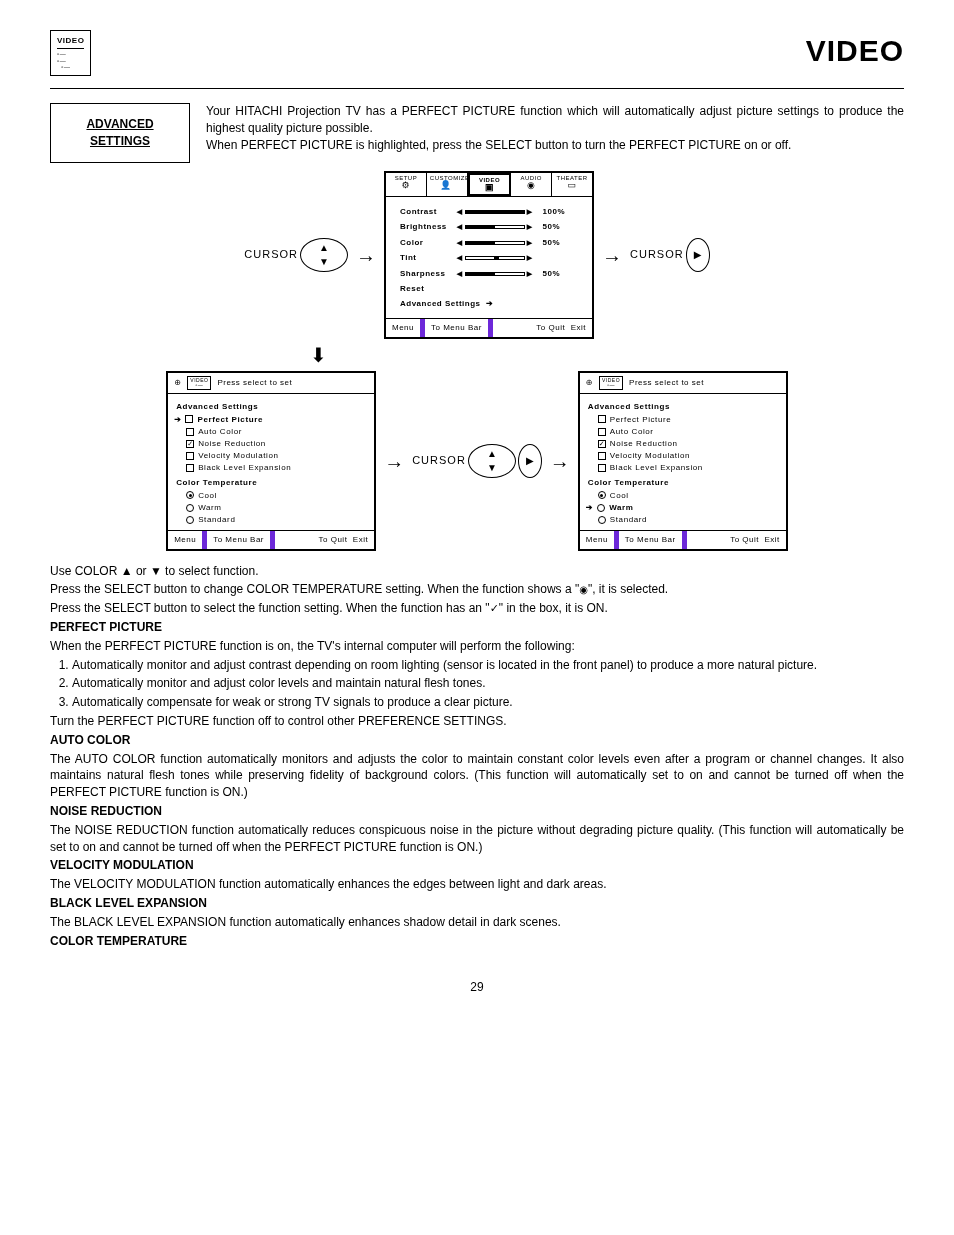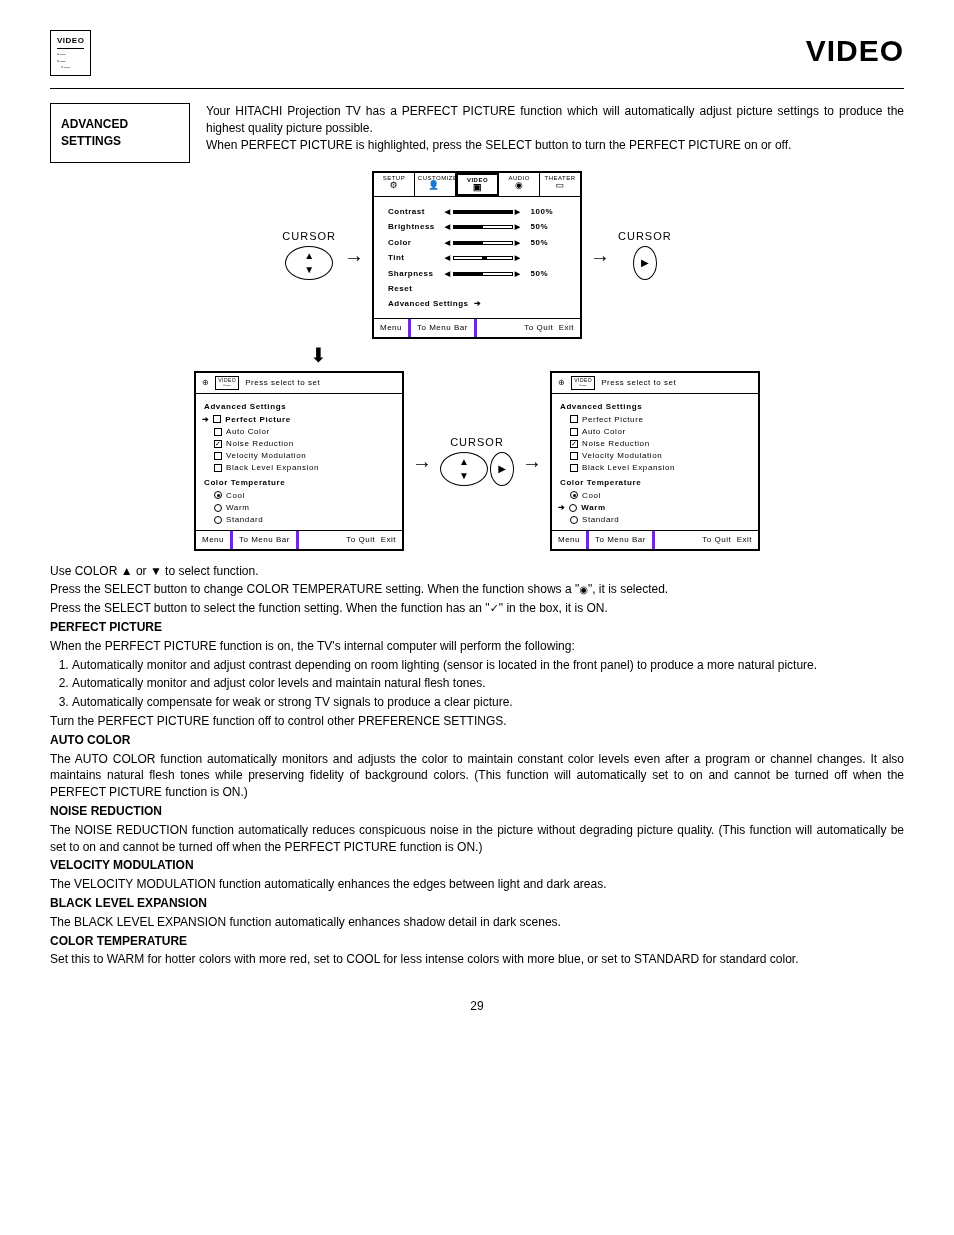--- a/index.html
+++ b/index.html
@@ -17,24 +17,26 @@
   .video-chip { border: 1px solid #000; padding: 4px 6px; font-size: 8px; letter-spacing: 0.5px; display: inline-block; }
   .video-chip-inner { border-bottom: 1px solid #000; padding-bottom: 2px; margin-bottom: 2px; font-weight: bold; }
   .video-chip-lines { font-size: 6px; line-height: 1.1; }
   .title { font-size: 30px; font-weight: bold; letter-spacing: 1px; }
   .hline { border-top: 1px solid #000; margin: 4px 0 14px 0; }
 
   .intro-row { display: flex; gap: 16px; margin-bottom: 8px; }
   .adv-box {
     border: 1px solid #000;
     padding: 12px 10px;
+    text-align: center;
     font-weight: bold;
     font-size: 12px;
     min-width: 140px;
     align-self: flex-start;
+    text-decoration: underline;
   }
   .intro-text { flex: 1; text-align: justify; font-size: 12px; }
 
   .diagram-wrap { text-align: center; margin: 6px 0 10px 0; }
 
   
   .osd {
     border: 2px solid #000;
     display: inline-block;
     background: #fff;
@@ -57,38 +59,38 @@
   .osd-body { padding: 6px 8px; text-align: left; }
   .osd-body tr td { padding: 1px 4px; white-space: nowrap; font-size: 8px; font-weight: bold; }
   .sl { display: inline-block; vertical-align: middle; }
   .sl-bar { display: inline-block; width: 60px; height: 4px; background: #000; position: relative; border: 1px solid #000; }
   .sl-bar.half::after { content:""; position:absolute; right:0; top:0; bottom:0; width:50%; background:#fff; }
   .sl-bar.center { background:#fff; }
   .sl-bar.center::after { content:""; position:absolute; left:48%; top:-1px; bottom:-1px; width:5px; background:#000; }
   .arrow-l::before { content: "◀"; font-size:7px; margin-right:2px; }
   .arrow-r::after { content: "▶"; font-size:7px; margin-left:2px; }
   .osd-footer { border-top: 1px solid #000; display: flex; font-size: 8px; }
-  .osd-footer div { padding: 3px 6px; border-right: 3px solid #6d28d9; }
+  .osd-footer div { padding: 3px 6px; border-right: 5px solid #6d28d9; }
   .osd-footer div:last-child { border-right: none; flex: 1; text-align: right; }
   .bold { font-weight: bold; }
 
   .osd-sub-header { border-bottom:1px solid #000; padding: 3px 6px; font-size:8px; display:flex; align-items:center; gap:6px; }
   .osd-sub-header .video-chip-mini { border:1px solid #000; font-size:5px; padding:1px 2px; line-height:1; }
 
   .adv-list { font-size: 8px; padding: 4px 8px; text-align: left; letter-spacing: 0.6px; }
   .adv-list .hdr { font-weight: bold; margin: 3px 0 2px 0; }
   .adv-list .item { display:flex; align-items:center; gap:4px; padding-left: 10px; margin:1px 0; }
   .adv-list .item.ptr::before { content:"➔"; margin-left:-12px; font-size:8px; }
   .checkbox { display:inline-block; width:8px; height:8px; border:1px solid #000; line-height:6px; font-size:7px; text-align:center; }
   .checkbox.checked::after { content:"✓"; }
   .radio { display:inline-block; width:8px; height:8px; border:1px solid #000; border-radius:50%; position:relative; }
   .radio.sel::after { content:""; position:absolute; inset:1.5px; border-radius:50%; background:#000; }
 
   
-  .cursor-widget { display:inline-flex; flex-direction:column; align-items:center; font-size:12px; gap:2px; }
+  .cursor-widget { display:inline-flex; align-items:center; font-size:12px; gap:2px; }
   .cursor-widget .lbl { font-size:11px; letter-spacing:1px; }
   .oval { display:inline-flex; border:1px solid #000; border-radius:50%; width:48px; height:34px; align-items:center; justify-content:center; font-size:10px; }
   .oval.h { width:24px; height:34px; }
   .cursor-vert .oval { flex-direction:column; }
 
   .flow-row { display:flex; align-items:center; justify-content:center; gap:8px; }
   .big-arrow { font-size:20px; }
   .down-arrow-row { text-align:center; margin:2px 0; font-size:20px; }
 
   
@@ -338,16 +340,15 @@
   <p class="sect-hdr">NOISE REDUCTION</p>
   <p>The NOISE REDUCTION function automatically reduces conspicuous noise in the picture without degrading picture quality. (This function will automatically be set to on and cannot be turned off when the PERFECT PICTURE function is ON.)</p>
 
   <p class="sect-hdr">VELOCITY MODULATION</p>
   <p>The VELOCITY MODULATION function automatically enhances the edges between light and dark areas.</p>
 
   <p class="sect-hdr">BLACK LEVEL EXPANSION</p>
   <p>The BLACK LEVEL EXPANSION function automatically enhances shadow detail in dark scenes.</p>
 
   <p class="sect-hdr">COLOR TEMPERATURE</p>
-  <p>Set this to WARM for hotter colors with more red, set to COOL for less intense colors with more blue, or set to STANDARD for standard color.</p>
 </div>
 
 <div class="page-num">29</div>
 
 </body></html>

